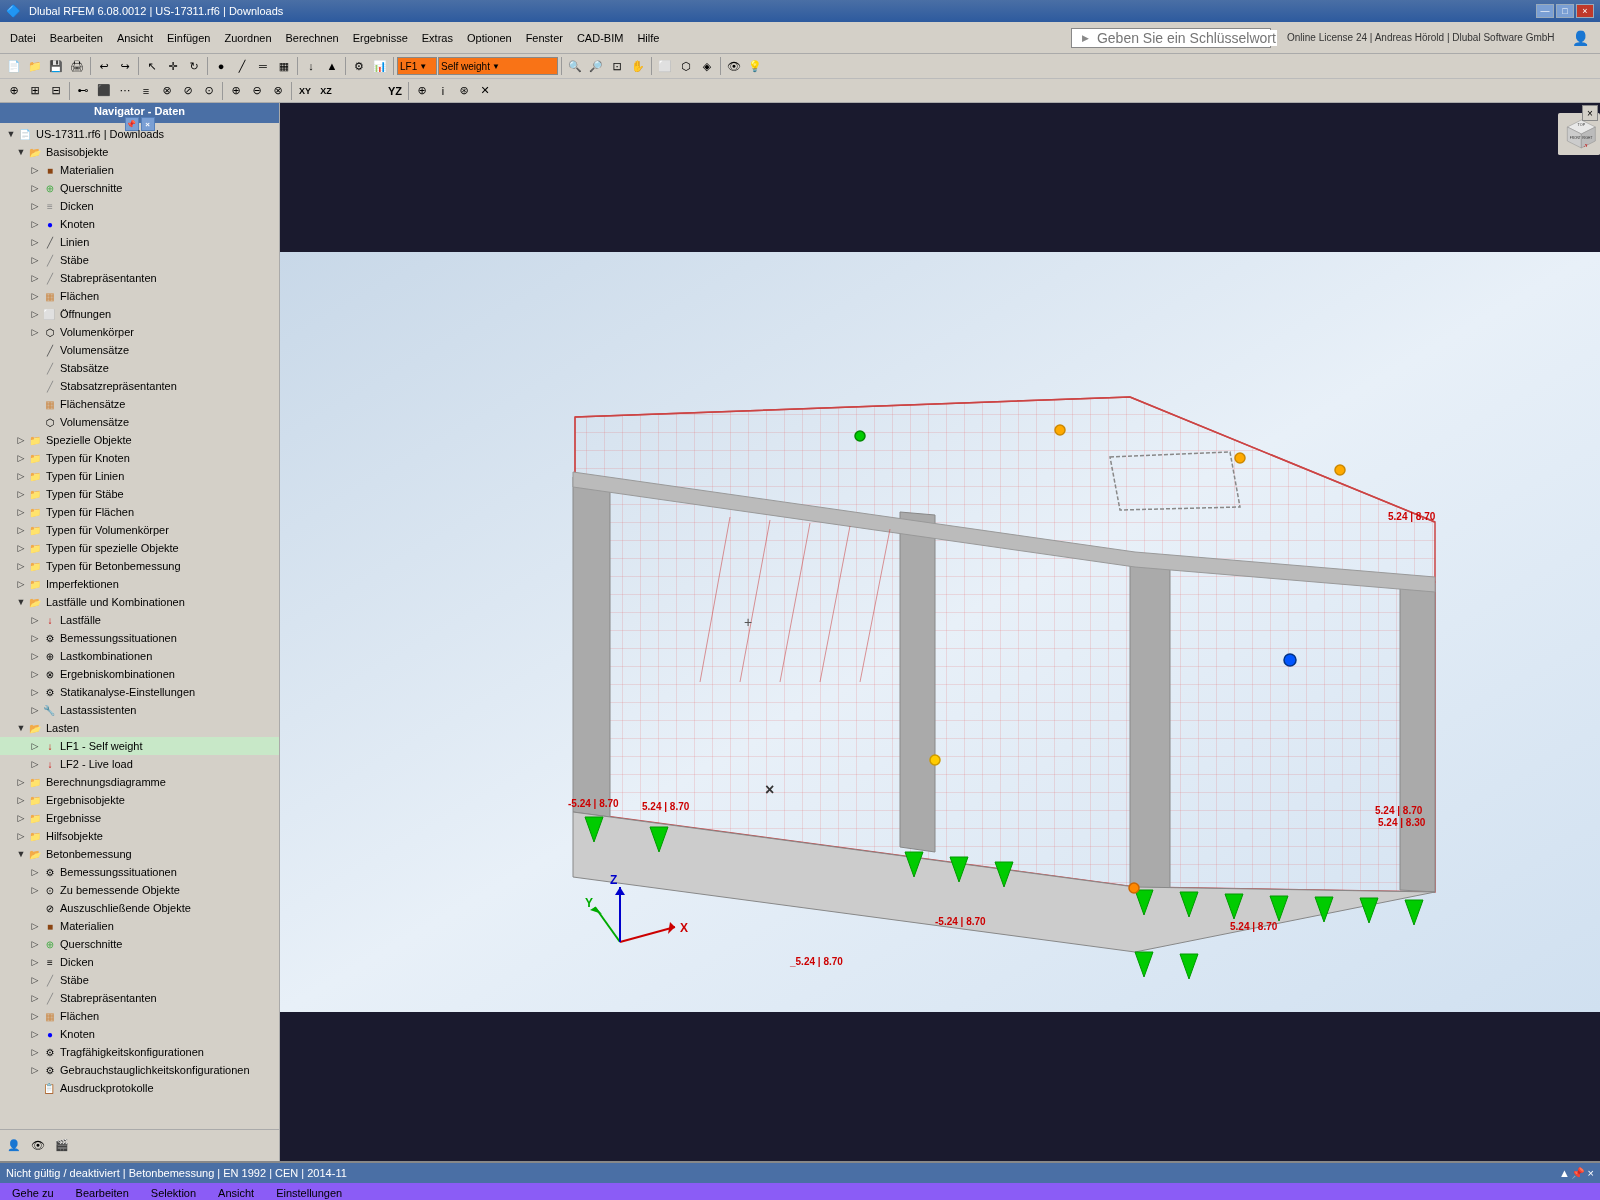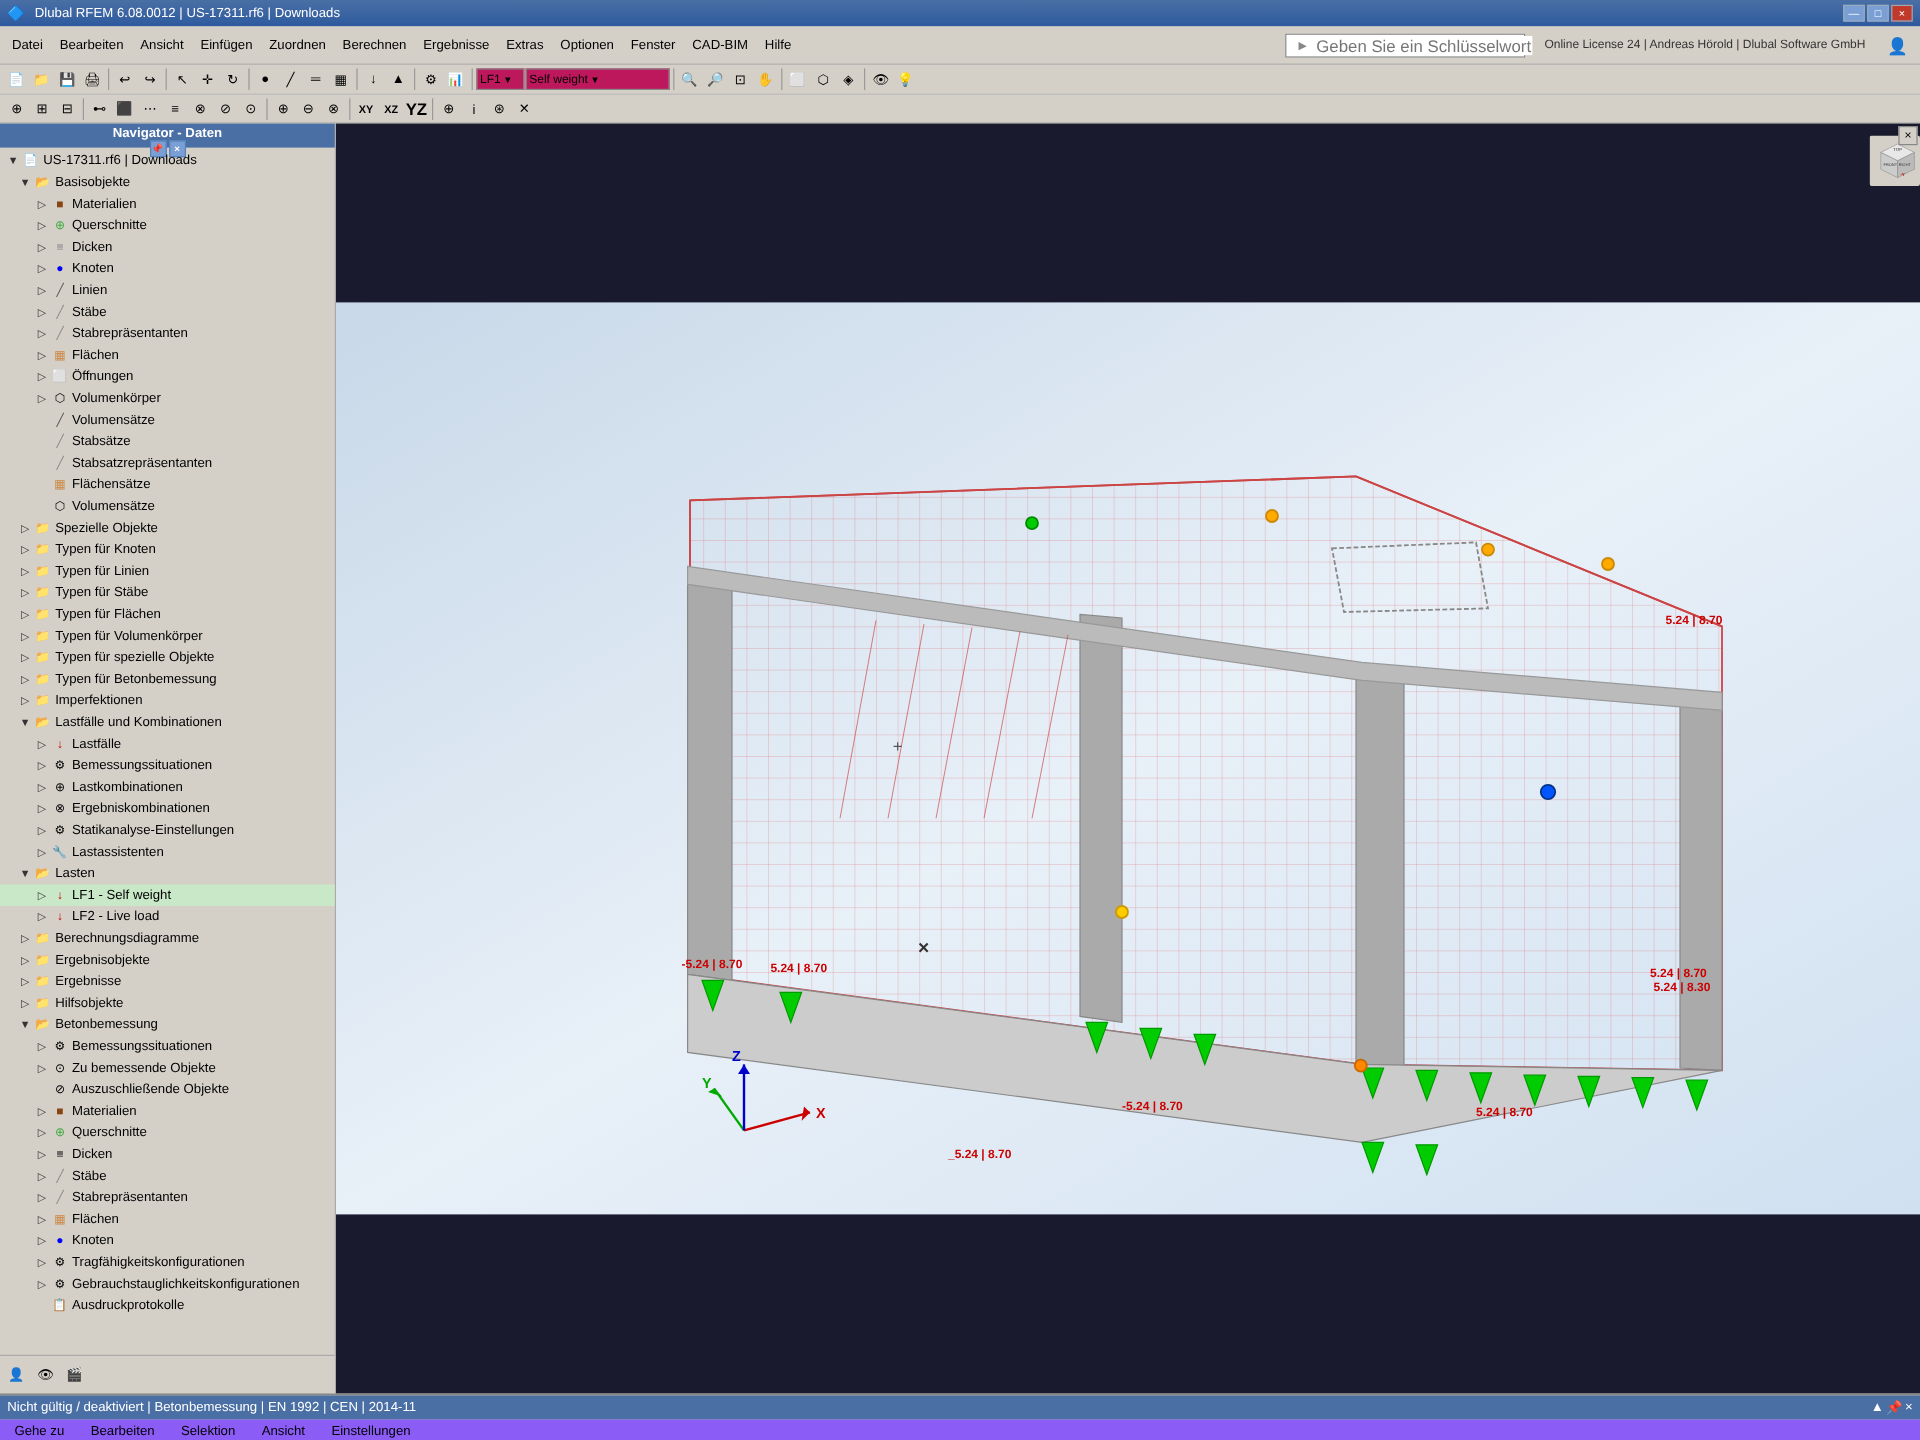--- a/index.html
+++ b/index.html
@@ -51,21 +51,21 @@
     #model-svg { position: absolute; top: 0; left: 0; width: 100%; height: 100%; }
 
     .lf-highlight { background: #c8e8c8; }
 
     
     #toolbar-area { background: #d4d0c8; border-bottom: 1px solid #aaa; }
     .toolbar-line { height: 24px; display: flex; align-items: center; padding: 1px 4px; gap: 1px; }
 
     .small-icon { width: 20px; height: 18px; background: #d4d0c8; border: 1px solid transparent; display: flex; align-items: center; justify-content: center; font-size: 11px; cursor: pointer; }
 
-    .dropdown-combo { height: 18px; background: #be185d; border: 1px solid #888; display: flex; align-items: center; padding: 0 2px; font-size: 10px; cursor: pointer; }
+    .dropdown-combo { height: 18px; background: #f97316; border: 1px solid #888; display: flex; align-items: center; padding: 0 2px; font-size: 10px; cursor: pointer; }
     .dropdown-combo .arrow { margin-left: 2px; font-size: 8px; }
   </style>
 </head>
 <body>
 
 <div id="titlebar">
   <div class="title">
     <span style="font-size:12px; margin-right:4px;">🔷</span>
     <span>Dlubal RFEM 6.08.0012 | US-17311.rf6 | Downloads</span>
   </div>
@@ -159,21 +159,21 @@
     <div class="small-icon">⊗</div>
     <div class="small-icon">⊘</div>
     <div class="small-icon">⊙</div>
     <div class="tb-sep"></div>
     <div class="small-icon">⊕</div>
     <div class="small-icon">⊖</div>
     <div class="small-icon">⊗</div>
     <div class="tb-sep"></div>
     <div class="small-icon" style="font-size:9px; font-weight:bold;">XY</div>
     <div class="small-icon" style="font-size:9px; font-weight:bold;">XZ</div>
-    <div class="small-icon" style="font-size:14px; font-weight:bold;">YZ</div>
+    <div class="small-icon" style="font-size:11px; font-weight:bold;margin-left:48px;">YZ</div>
     <div class="tb-sep"></div>
     <div class="small-icon">⊕</div>
     <div class="small-icon">ℹ</div>
     <div class="small-icon">⊛</div>
     <div class="small-icon">✕</div>
   </div>
 </div>
 
 <div id="main">
 

